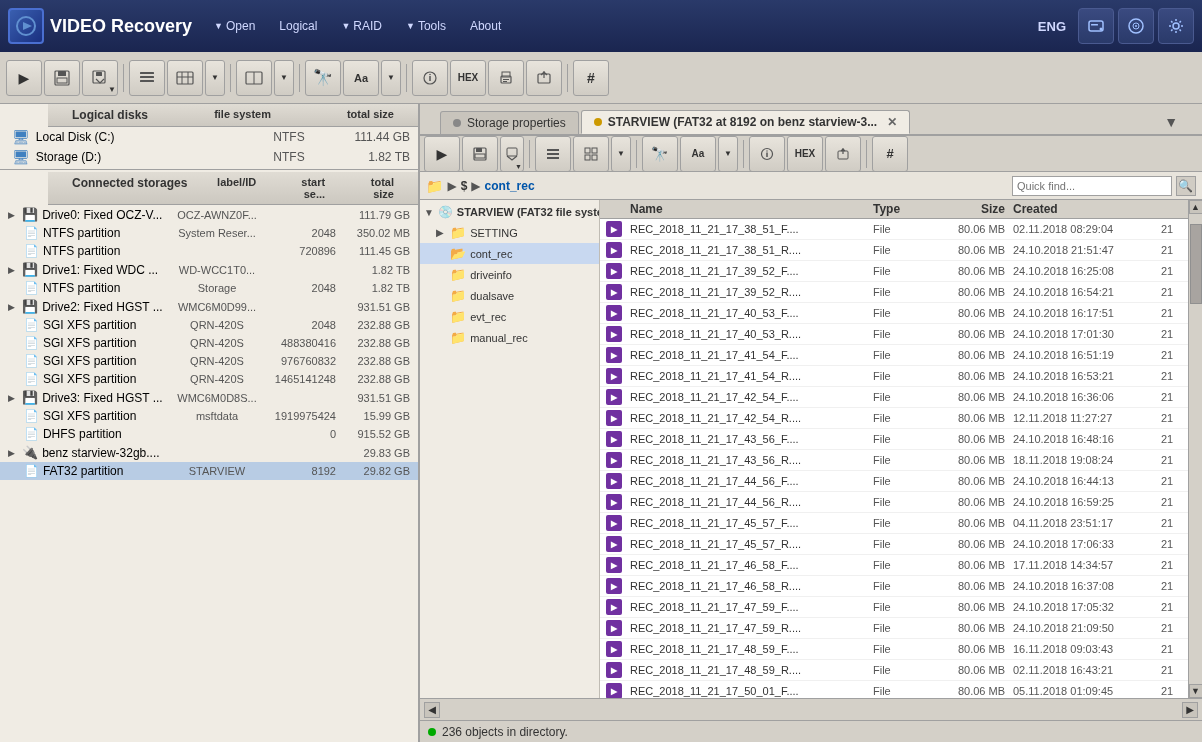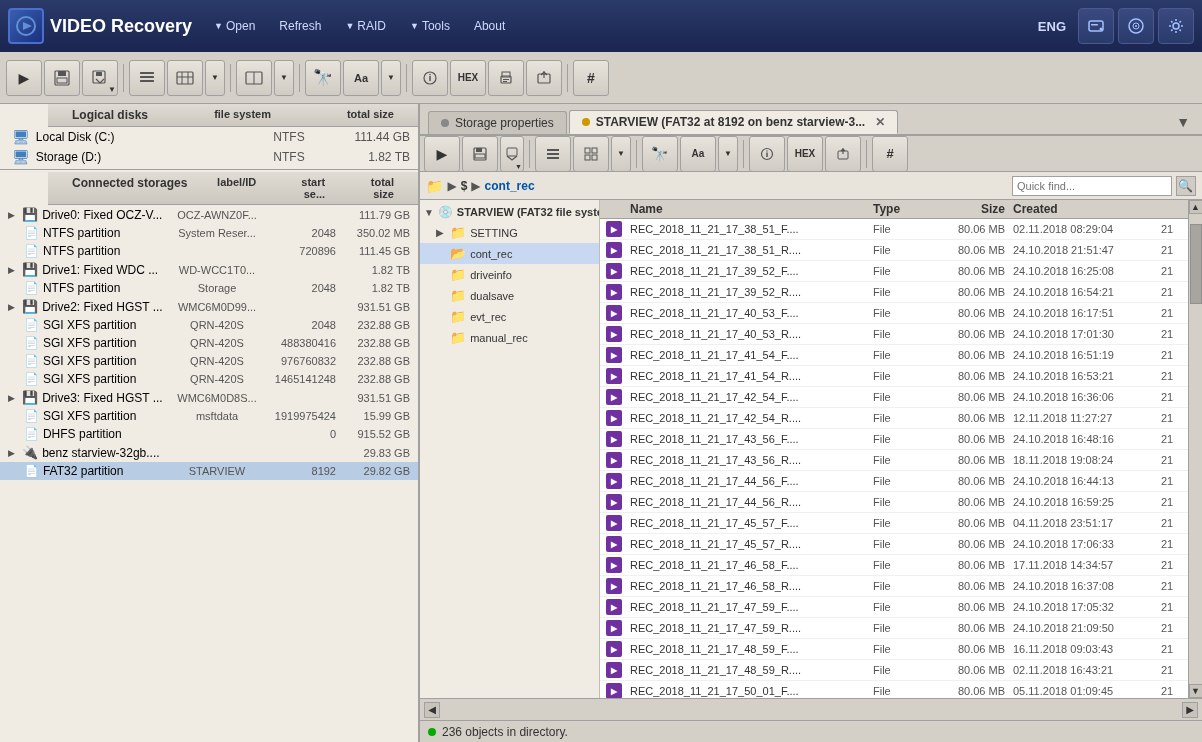--- a/index.html
+++ b/index.html
@@ -147,21 +147,21 @@
       flex-direction: column;
       background: #f0ece4;
       overflow: hidden;
     }
 
     
     #tabs-row {
       background: #d4d0c8;
       display: flex;
       align-items: flex-end;
-      padding: 0 8px;
+      padding: 0 20px;
       height: 32px;
       border-bottom: 2px solid #a0a0a0;
     }
     .tab {
       padding: 4px 12px;
       border: 1px solid #a0a0a0;
       border-bottom: none;
       border-radius: 3px 3px 0 0;
       cursor: pointer;
       background: #c8c4bc;
@@ -412,21 +412,21 @@
       </svg>
     </div>
     <span id="app-title">VIDEO Recovery</span>
   </div>
 
   <div class="menu-item">
     <span class="arrow">▼</span>
     <span>Open</span>
   </div>
   <div class="menu-item">
-    <span>Refresh</span>
+    <span>Logical</span>
   </div>
   <div class="menu-item">
     <span class="arrow">▼</span>
     <span>RAID</span>
   </div>
   <div class="menu-item">
     <span class="arrow">▼</span>
     <span>Tools</span>
   </div>
   <div class="menu-item">

